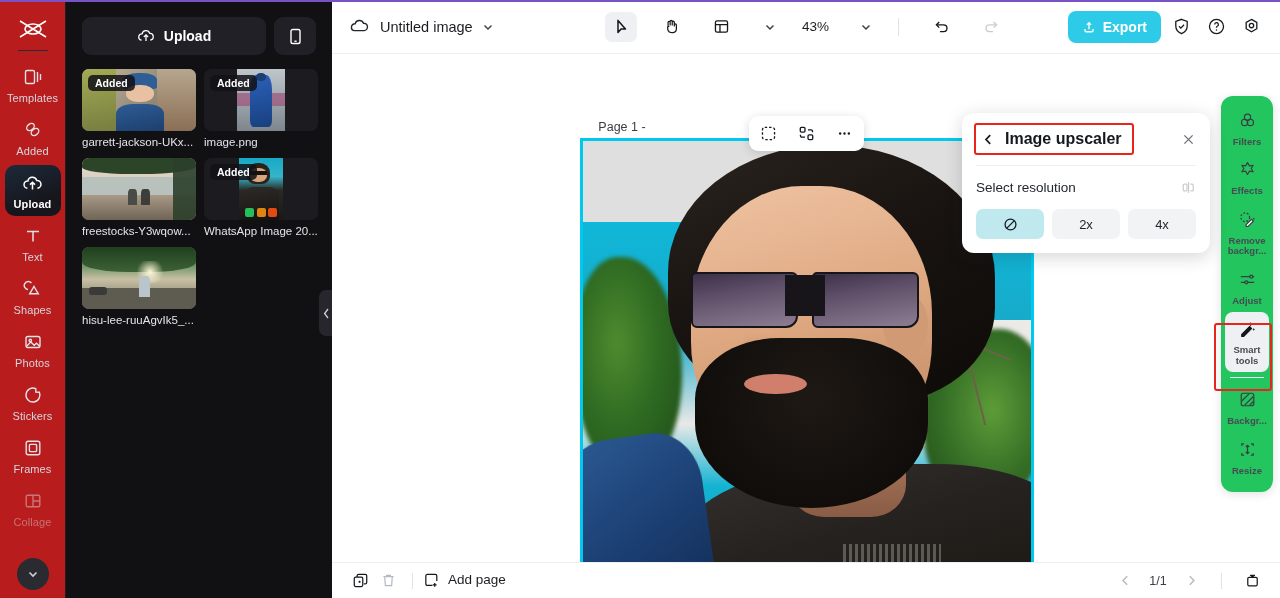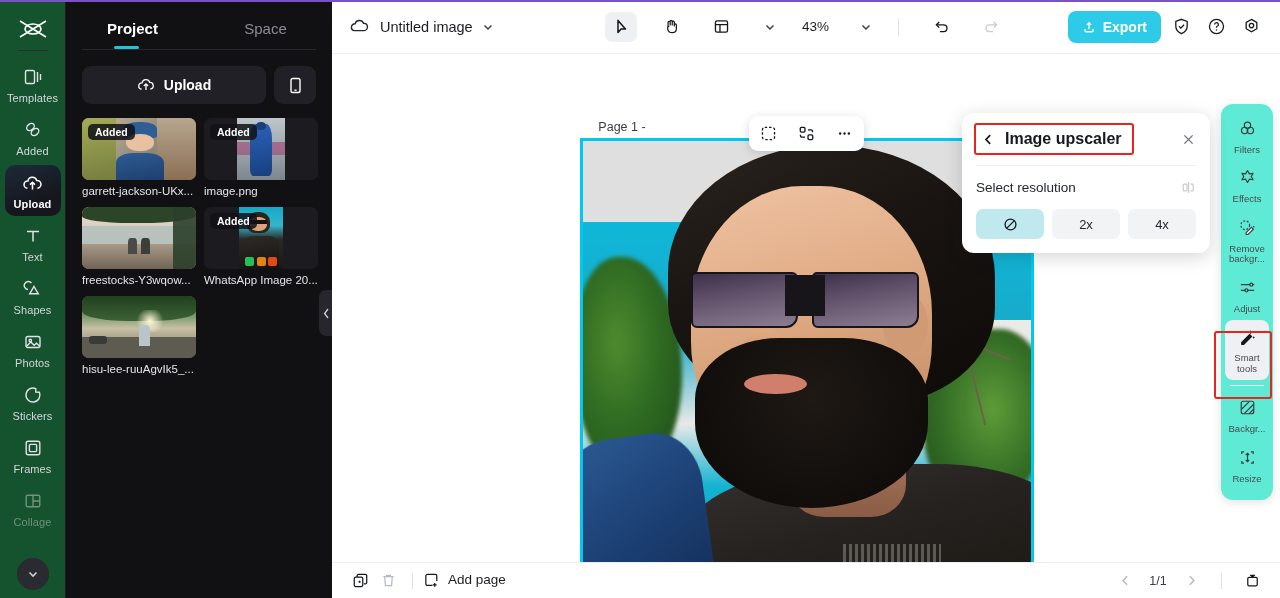--- a/index.html
+++ b/index.html
@@ -7,21 +7,21 @@
     width: 1280px; height: 598px;
     overflow: hidden;
     font-family: "Liberation Sans", sans-serif;
     background: #ffffff;
   }
   .app { position: relative; width: 1280px; height: 598px; display: flex; }
 
   
   .rail {
     width: 66px; height: 598px;
-    background: #14532d;
+    background: #b91c1c;
     border-right: 1px solid #1c1c22;
     display: flex; flex-direction: column; align-items: center;
     position: relative; flex: 0 0 66px;
     overflow: hidden;
   }
   .rail-logo { margin-top: 14px; width: 40px; height: 30px; display: flex; align-items: center; justify-content: center; }
   .rail-div { width: 30px; height: 1px; background: #2b2b33; margin: 6px 0 8px 0; }
   .rail-item {
     width: 56px; padding: 7px 0 6px 0;
     display: flex; flex-direction: column; align-items: center;
@@ -226,23 +226,23 @@
   .res-row { display: flex; gap: 8px; padding: 14px 14px 0 14px; text-align: center; }
   .res-btn {
     flex: 1; height: 30px; border-radius: 7px; background: #f1f3f5;
     display: flex; align-items: center; justify-content: center;
     font-size: 13px; color: #23272c; cursor: pointer;
   }
   .res-btn.sel { background: #bfe8ef; }
 
   
   .dock {
-    position: absolute; right: 7px; top: 50px; width: 52px;
-    background: #5eead4; border-radius: 12px; box-shadow: 0 2px 10px rgba(20,25,35,.13);
-    padding: 8px 0 10px 0; z-index: 20;
+    position: absolute; right: 7px; top: 42px; width: 52px;
+    background: #22c55e; border-radius: 12px; box-shadow: 0 2px 10px rgba(20,25,35,.13);
+    padding: 8px 0 10px 0; z-index: 20; font-weight: bold;
   }
   .dock-item {
     display: flex; flex-direction: column; align-items: center; gap: 3px;
     padding: 7px 2px 6px 2px; margin: 0 4px; border-radius: 8px; cursor: pointer;
   }
   .dock-item .dl { font-size: 9.5px; color: #474b52; line-height: 1.1; text-align: center; }
   .dock-item.sel { background: #eef0f3; }
   .dock-hl {
     position: absolute; right: 1px; top: 227px; width: 58px; height: 68px;
     border: 2px solid #e8251c; border-radius: 3px; z-index: 22; pointer-events: none;
@@ -373,25 +373,20 @@
     </div>
 
     <div class="rail-chev">
       <svg width="14" height="14" viewBox="0 0 14 14" fill="none" stroke="#cfcfd6" stroke-width="1.6">
         <path d="M3.5 5.5L7 9l3.5-3.5"></path>
       </svg>
     </div>
   </div>
 
   <div class="panel">
-    <div class="panel-tabs">
-      <div class="panel-tab active">Project</div>
-      <div class="panel-tab">Space</div>
-      <div class="tab-underline"></div>
-    </div>
     <div class="panel-rule"></div>
 
     <div class="upload-row">
       <div class="upload-btn">
         <svg width="18" height="18" viewBox="0 0 21 21" fill="none" stroke="#fff" stroke-width="1.5">
           <path d="M5.4 15.2a3.6 3.6 0 0 1 .5-7.2 4.6 4.6 0 0 1 8.9-.5 3.4 3.4 0 0 1 .6 7.7"></path>
           <path d="M10.5 16.4V9.4M8 11.6l2.5-2.4 2.5 2.4"></path>
         </svg>
         <span>Upload</span>
       </div>

